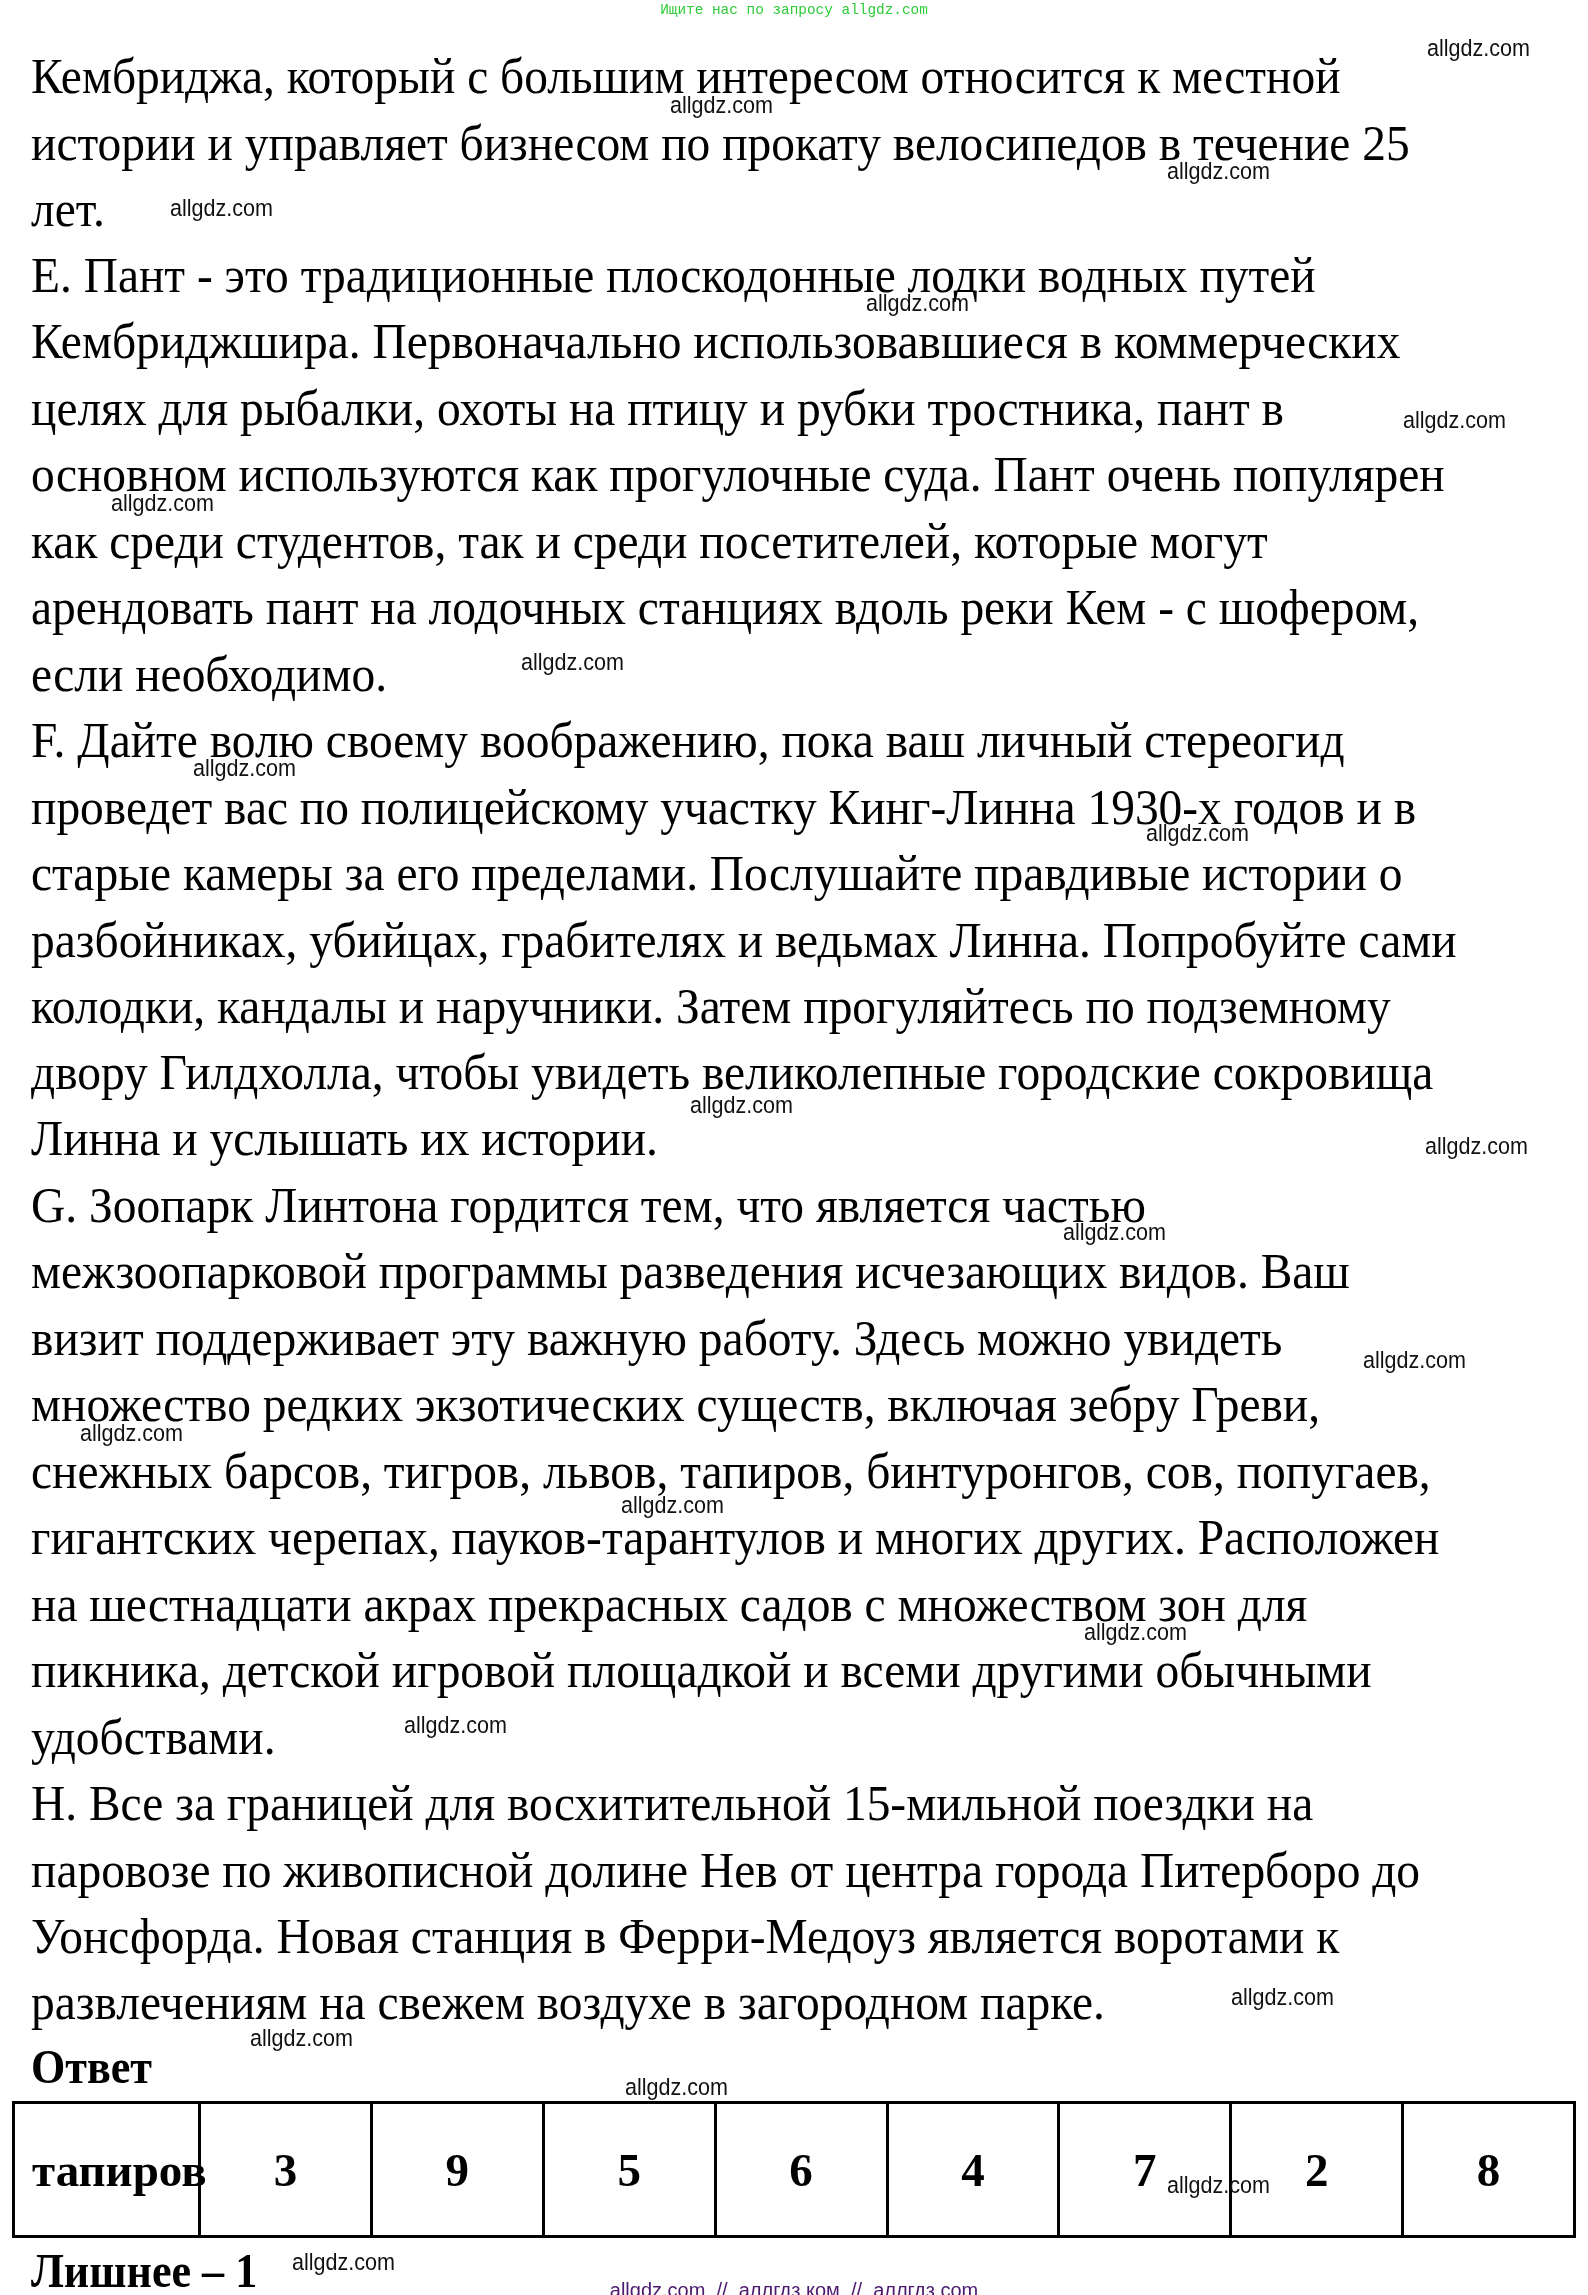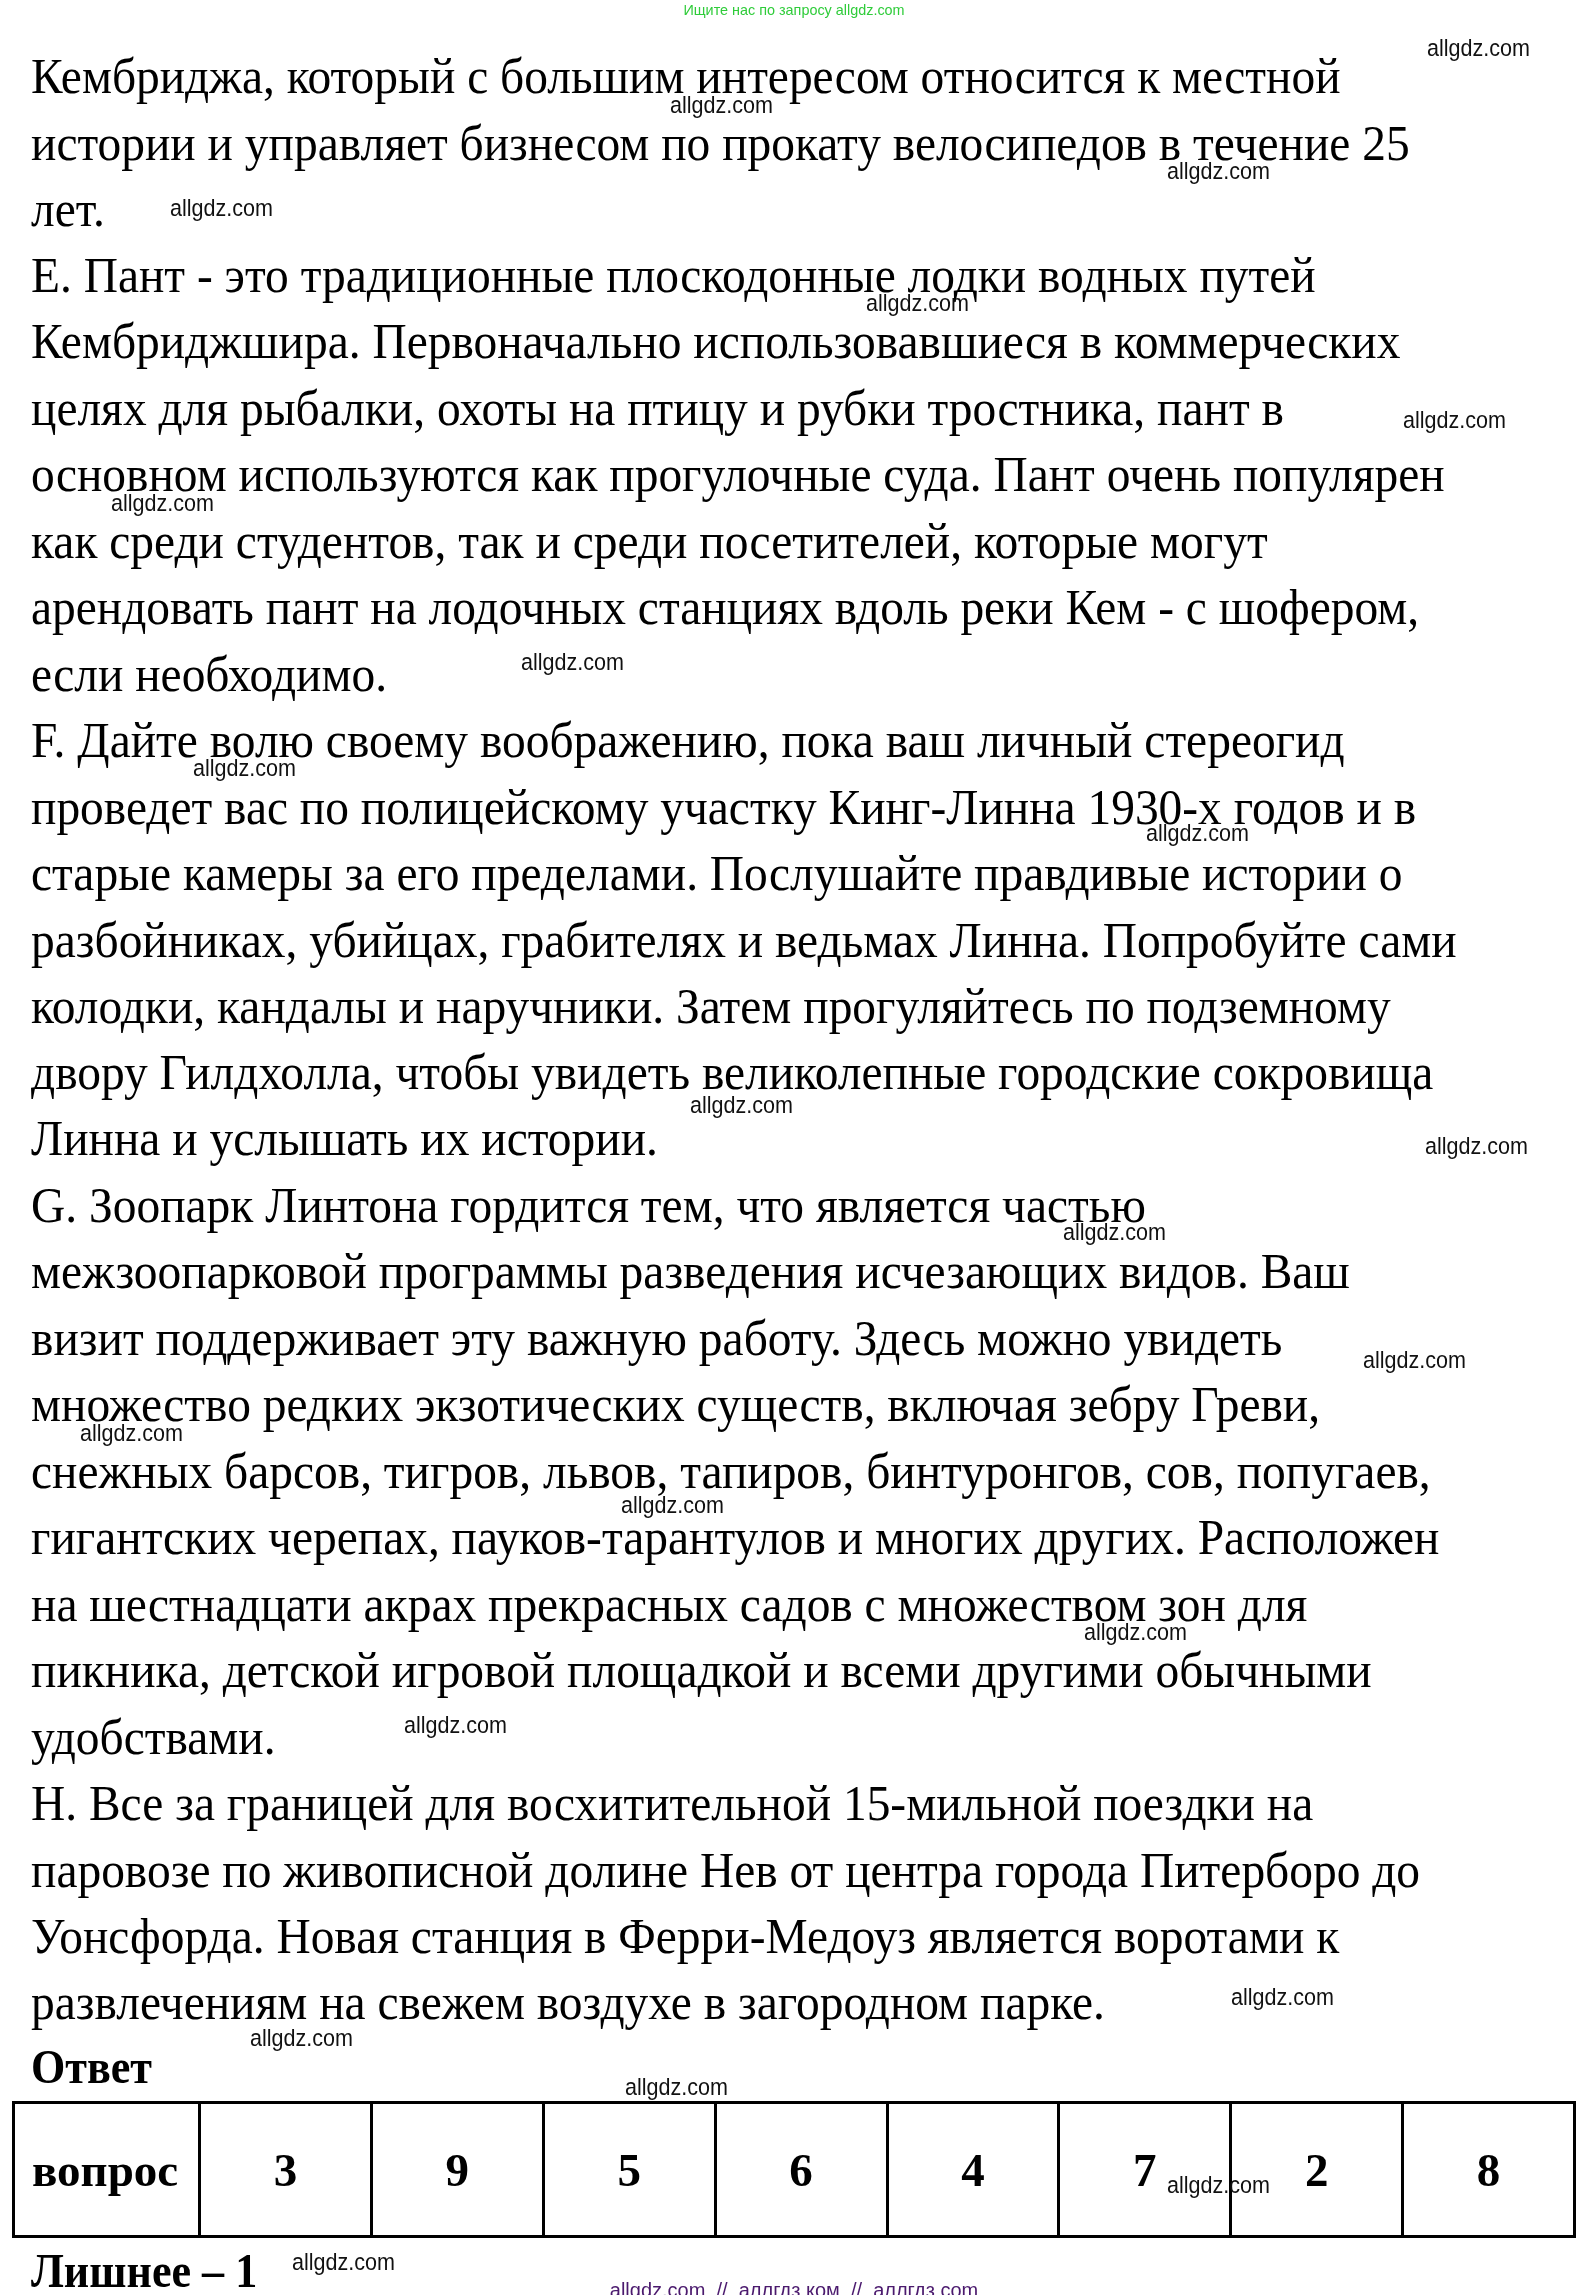--- a/index.html
+++ b/index.html
@@ -1,19 +1,19 @@
 <!DOCTYPE html>
 <html style="font-size:13.5px"><head>
 <meta charset="utf-8">
 <style>
   html, body { margin: 0; padding: 0; background: #ffffff; }
   body { width: 1588px; height: 2295px; position: relative; overflow: hidden; }
   .top-banner {
     position: absolute; top: 1.7px; left: 0; width: 1588px; text-align: center;
-    font-family: Liberation Sans, sans-serif; font-size: 14.4px; color: #2fcc3a;
+    font-family: Liberation Mono, monospace; font-size: 14.4px; color: #2fcc3a;
   }
   .line {
     position: absolute; left: 30.5px; white-space: nowrap;
     font-family: "Liberation Serif", serif; font-size: 51px; color: #000;
     transform-origin: left top; transform: scaleX(0.93); line-height: 1;
   }
   .wm {
     position: absolute; white-space: nowrap;
     font-family: "Liberation Sans", sans-serif; font-size: 24.5px; color: #111;
     transform-origin: left top; transform: scaleX(0.88); line-height: 1;
@@ -71,21 +71,21 @@
 <div class="line" style="top:1778px">H. Все за границей для восхитительной 15-мильной поездки на</div>
 <div class="line" style="top:1845px">паровозе по живописной долине Нев от центра города Питерборо до</div>
 <div class="line" style="top:1911px">Уонсфорда. Новая станция в Ферри-Медоуз является воротами к</div>
 <div class="line" style="top:1977px">развлечениям на свежем воздухе в загородном парке.</div>
 
 <div class="bold-heading" style="top:2042px">Ответ</div>
 
 <table class="answer">
   <tbody>
   <tr>
-    <td class="rowhead">вопрос</td>
+    <td class="rowhead">тапиров</td>
     <td>3</td>
     <td>9</td>
     <td>5</td>
     <td>6</td>
     <td>4</td>
     <td>7</td>
     <td>2</td>
     <td>8</td>
   </tr>
 </tbody>

